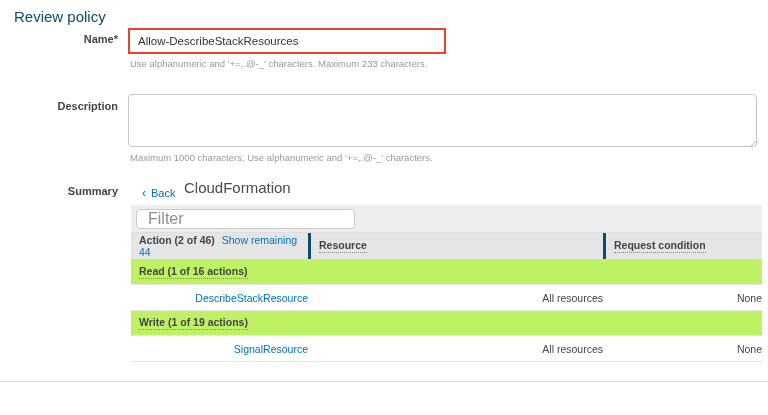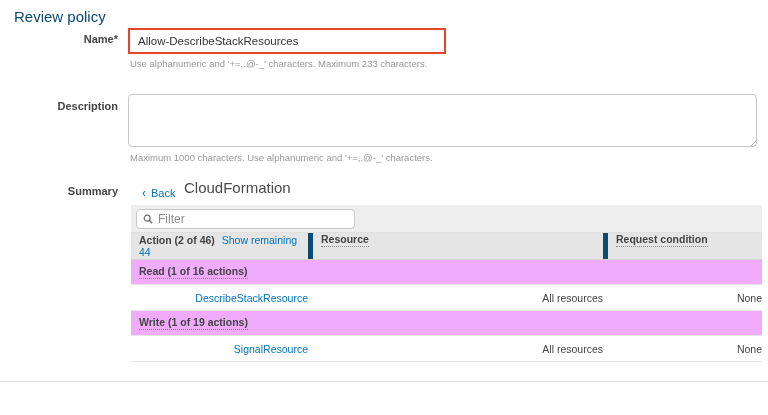--- a/index.html
+++ b/index.html
@@ -40,38 +40,38 @@
   #back-link .chev { font-size:12px; margin-right:5px; }
   #service-title { left:184px; top:179px; font-size:15px; color:#4a4a4a; }
 
   
   #summary-panel { left:131px; top:205px; width:631px; }
   #filter-bar { height:28px; background:#eeeeee; border-bottom:1px solid #e0e0e0;
     display:flex; align-items:center; padding-left:5px; }
   #filter-input-wrap { width:219px; height:20px; background:#fff;
     border:1px solid #c9c9c9; border-radius:4px; display:flex; align-items:center;
     padding:0 6px; gap:5px; }
-  #filter-input { border:none; outline:none; flex:1; font-size:12px;
+  #filter-input { border:none; outline:none; flex:1; font-size:16px;
     color:#444; font-family:"Liberation Sans", sans-serif; background:transparent; }
   #filter-input::placeholder { color:#8d8d8d; }
 
   .trow { display:flex; align-items:center; font-size:10.5px; }
   .c1 { width:177px; padding-left:8px; }
   .c2 { width:295px; padding-left:8px; }
   .c3 { width:159px; padding-left:8px; }
 
   #table-header { height:27px; background:#e5e5e5; border-bottom:1px solid #d5d5d5; }
-  #table-header .c2, #table-header .c3 { border-left:5px solid #0c4a6e;
-    height:100%; display:flex; align-items:flex-start; }
+  #table-header .c2, #table-header .c3 { border-left:3px solid #0c4a6e;
+    height:100%; display:flex; align-items:center; }
   .th-label { font-weight:bold; color:#444; }
   .dotted { border-bottom:1px dotted #8a8a8a; padding-bottom:1px; }
   #show-remaining { color:#0073bb; margin-left:4px; font-weight:normal;
     cursor:pointer; }
 
-  .group-row { height:25px; background:#f0abfc; border-bottom:1px solid #e6e6e6;
+  .group-row { height:25px; background:#bef264; border-bottom:1px solid #e6e6e6;
     display:flex; align-items:center; padding-left:8px; font-size:10.5px; }
   .group-row span { font-weight:bold; }
   .data-row { height:26px; background:#fff; border-bottom:1px solid #e6e6e6;text-align:right; }
   .action-link { color:#0073bb; cursor:pointer; }
   .cell-text { color:#444; }
 
   
   #footer { left:0; top:381px; width:768px; height:34px; background:#fff;
     border-top:1px solid #dcdcdc; }
 </style>

